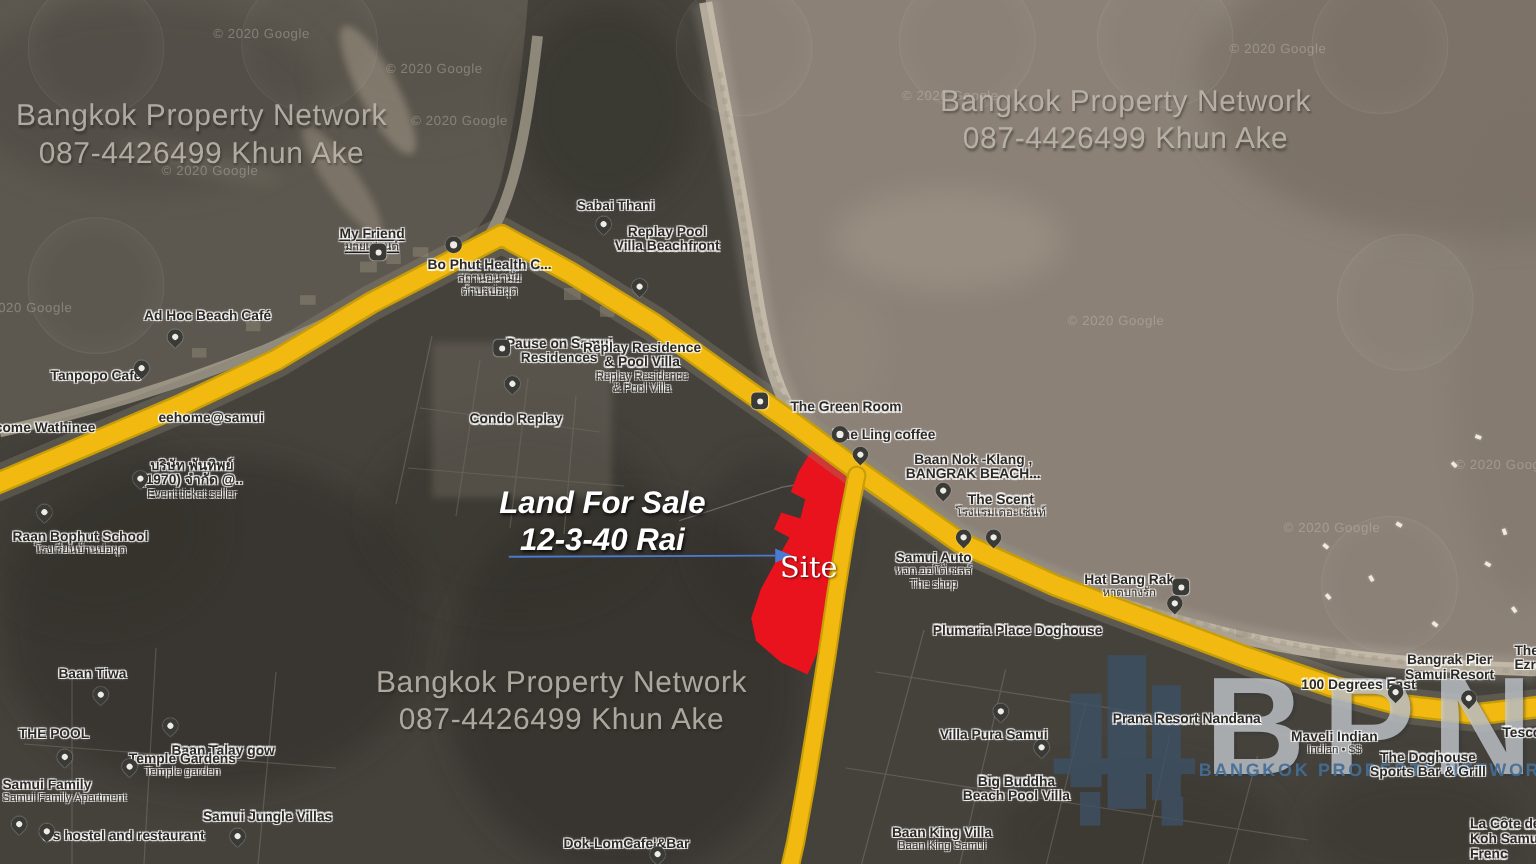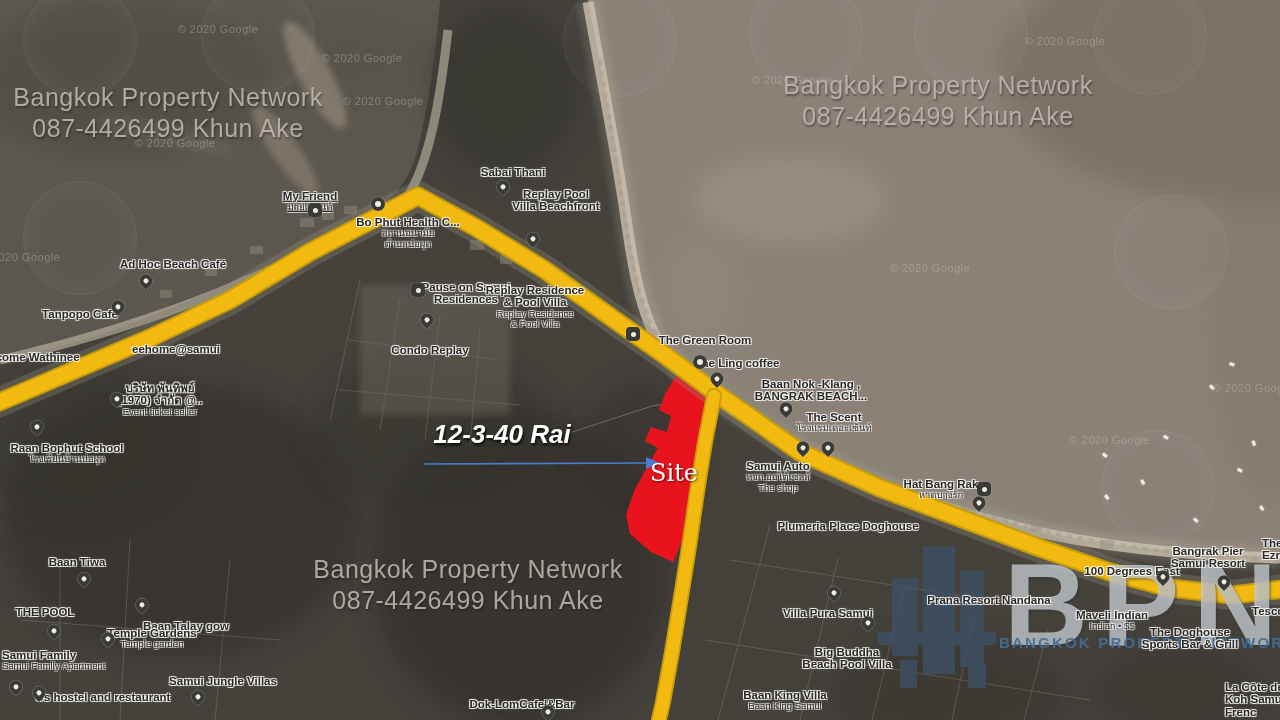--- a/index.html
+++ b/index.html
@@ -348,20 +348,21 @@
         <div class="pl">Sports Bar &amp; Grill</div>
       </div>
       <div class="poi left" style="left: 1225px; top: 700px; position: absolute;">
         <div class="pl">La Côte de B</div>
         <div class="pl">Koh Samui</div>
         <div class="pl">Frenc</div>
       </div>
     </div>
 
   <div class="sale">
+    <div>Land For Sale</div>
     <div>12-3-40 Rai</div>
   </div>
   <div class="site">Site</div>
 
 <div class="watermark" style="left: 168px; top: 112px; position: absolute;">
       <div>Bangkok Property Network</div>
       <div>087-4426499  Khun Ake</div>
     </div>
     <div class="watermark" style="left: 938px; top: 100px; position: absolute;">
       <div>Bangkok Property Network</div>

